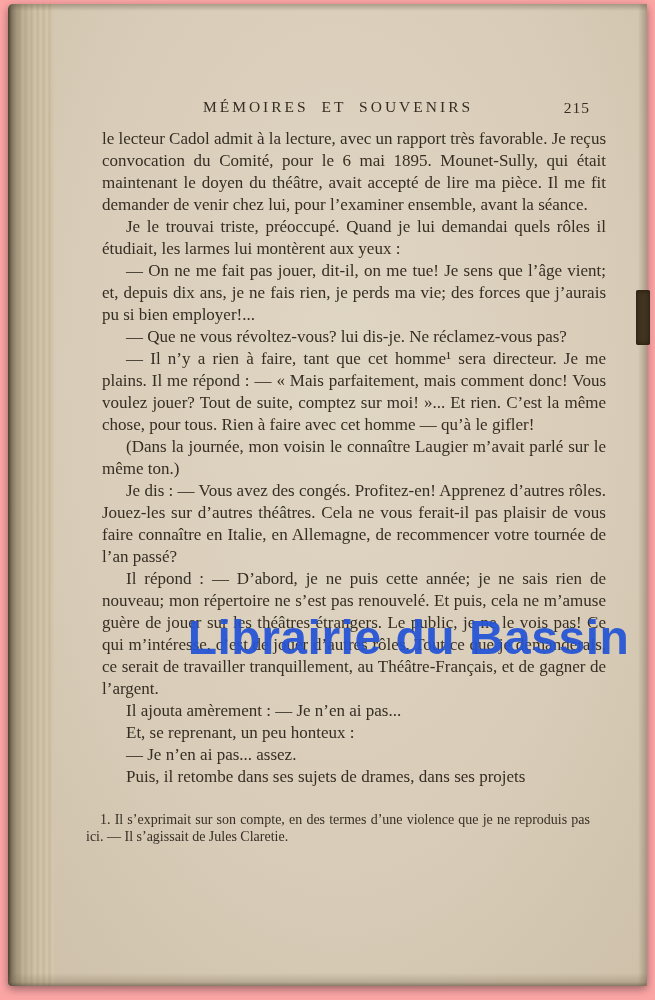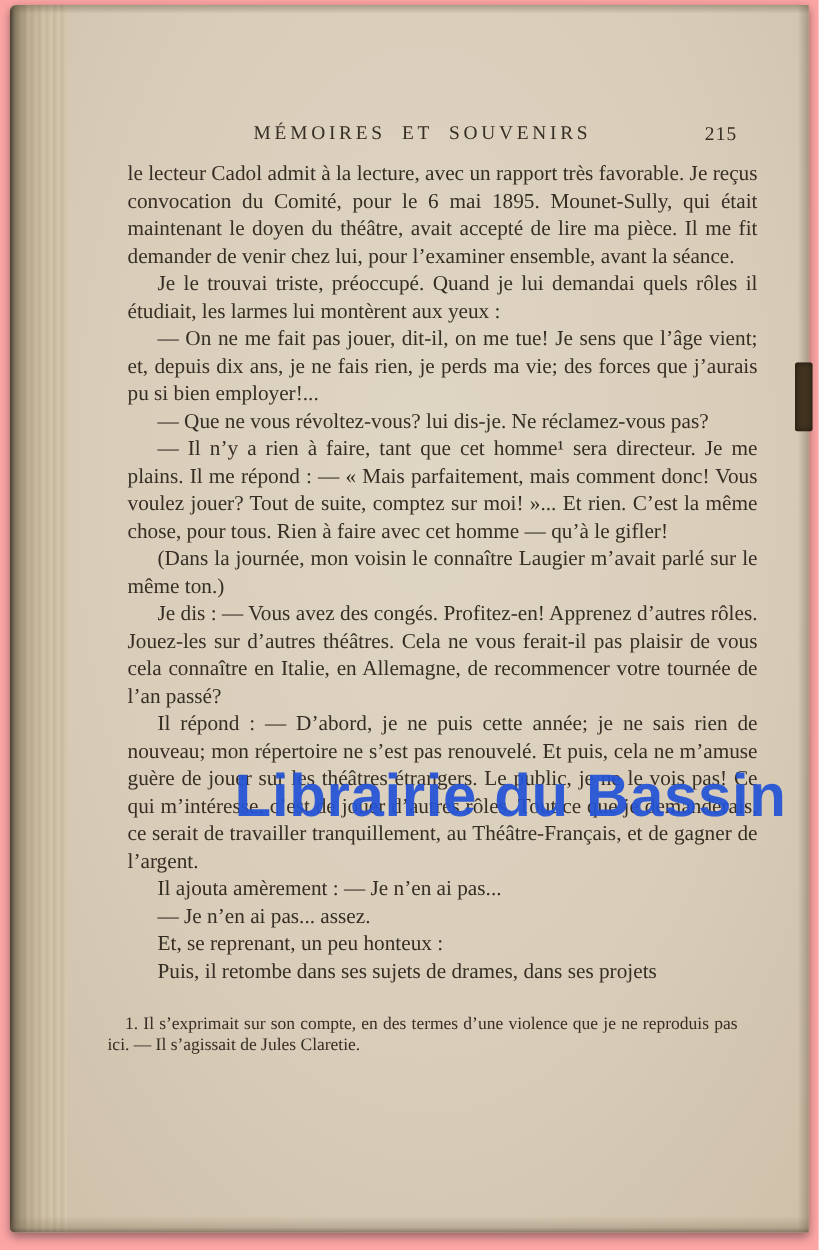--- a/index.html
+++ b/index.html
@@ -115,25 +115,25 @@
         <span class="pagenum">215</span>
       </div>
 
       <div class="body">
         <p class="noindent">le lecteur Cadol admit à la lecture, avec un rapport très favorable. Je reçus convocation du Comité, pour le 6 mai 1895. Mounet-Sully, qui était maintenant le doyen du théâtre, avait accepté de lire ma pièce. Il me fit demander de venir chez lui, pour l’examiner ensemble, avant la séance.</p>
         <p>Je le trouvai triste, préoccupé. Quand je lui demandai quels rôles il étudiait, les larmes lui montèrent aux yeux :</p>
         <p>— On ne me fait pas jouer, dit-il, on me tue! Je sens que l’âge vient; et, depuis dix ans, je ne fais rien, je perds ma vie; des forces que j’aurais pu si bien employer!...</p>
         <p>— Que ne vous révoltez-vous? lui dis-je. Ne réclamez-vous pas?</p>
         <p>— Il n’y a rien à faire, tant que cet homme¹ sera directeur. Je me plains. Il me répond : — « Mais parfaitement, mais comment donc! Vous voulez jouer? Tout de suite, comptez sur moi! »... Et rien. C’est la même chose, pour tous. Rien à faire avec cet homme — qu’à le gifler!</p>
         <p>(Dans la journée, mon voisin le connaître Laugier m’avait parlé sur le même ton.)</p>
-        <p>Je dis : — Vous avez des congés. Profitez-en! Apprenez d’autres rôles. Jouez-les sur d’autres théâtres. Cela ne vous ferait-il pas plaisir de vous cela connaître en Italie, en Allemagne, de recommencer votre tournée de l’an passé?</p>
+        <p>Je dis : — Vous avez des congés. Profitez-en! Apprenez d’autres rôles. Jouez-les sur d’autres théâtres. Cela ne vous ferait-il pas plaisir de vous faire connaître en Italie, en Allemagne, de recommencer votre tournée de l’an passé?</p>
         <p>Il répond : — D’abord, je ne puis cette année; je ne sais rien de nouveau; mon répertoire ne s’est pas renouvelé. Et puis, cela ne m’amuse guère de jouer sur les théâtres étrangers. Le public, je ne le vois pas! Ce qui m’intéresse, c’est de jouer d’autres rôles. Tout ce que je demanderais, ce serait de travailler tranquillement, au Théâtre-Français, et de gagner de l’argent.</p>
         <p>Il ajouta amèrement : — Je n’en ai pas...</p>
+        <p>Et, se reprenant, un peu honteux :</p>
         <p>— Je n’en ai pas... assez.</p>
-        <p>Et, se reprenant, un peu honteux :</p>
         <p>Puis, il retombe dans ses sujets de drames, dans ses projets</p>
       </div>
 
       <div class="footnote">1. Il s’exprimait sur son compte, en des termes d’une violence que je ne reproduis pas ici. — Il s’agissait de Jules Claretie.</div>
     </div>
 
     <div class="watermark">Librairie du Bassin</div>
   </div>
 
   <div class="bookmark"></div>

